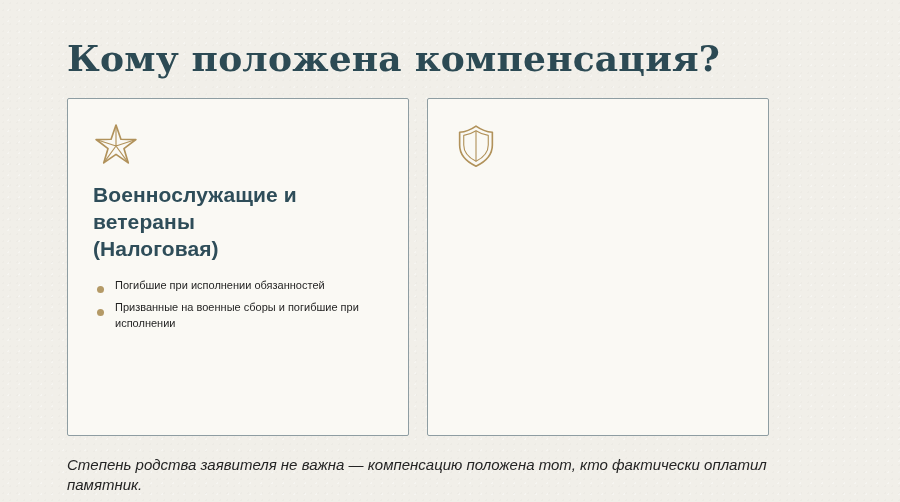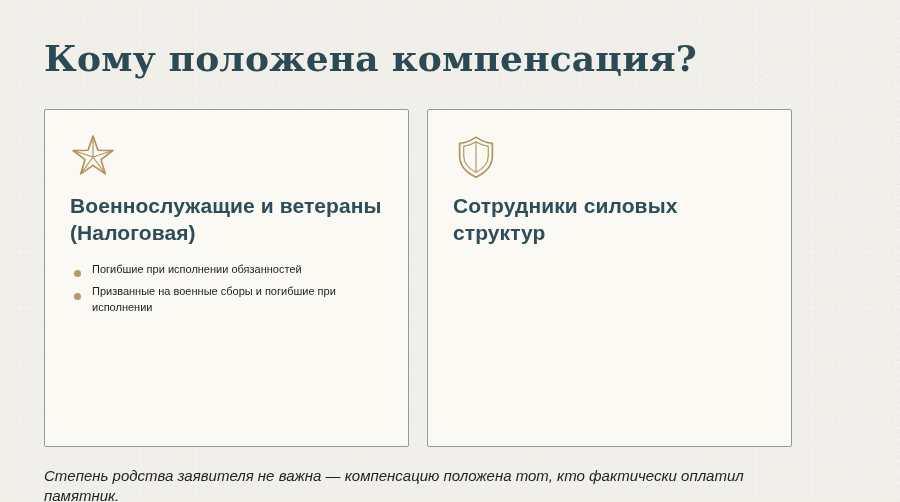--- a/index.html
+++ b/index.html
@@ -12,21 +12,21 @@
       radial-gradient(rgba(0,0,0,0.015) 1px, transparent 1px),
       radial-gradient(rgba(255,255,255,0.35) 1px, transparent 1px);
     background-size: 7px 7px, 11px 11px;
     background-position: 0 0, 3px 5px;
     font-family: "Liberation Sans", sans-serif;
     overflow: hidden;
   }
   .slide {
     width: 836px;
     height: 502px;
-    padding: 0 44px;
+    padding: 0 67px;
   }
   .page-title {
     margin: 0;
     padding-top: 36px;
     font-family: "DejaVu Serif", "Liberation Serif", serif;
     font-weight: 700;
     font-size: 36px;
     line-height: 1.25;
     color: #2c4a54;
     letter-spacing: 0.2px;
@@ -37,21 +37,20 @@
     margin-top: 17px;
   }
   .card {
     flex: 1 1 0;
     height: 338px;
     background: #faf9f4;
     border: 1.5px solid #8e9da2;
     border-radius: 2px;
     padding: 24px 26px 24px 25px;
     overflow: hidden;
-    margin-top: 11px;
   }
   .card-icon { display: block; width: 46px; height: 46px; color: #b1925a; }
   .card-icon svg { width: 46px; height: 46px; display: block; }
   .card-heading {
     margin: 13px 0 0 0;
     font-size: 21px;
     font-weight: 700;
     line-height: 1.28;
     color: #2e4d59;
     letter-spacing: 0.1px;
@@ -115,23 +114,19 @@
     </div>
 
     <div class="card">
       <span class="card-icon">
         <svg viewBox="0 0 44 45" fill="none" stroke="currentColor" stroke-width="1.6" stroke-linejoin="round">
           <path d="M22 3 C17 6.5 11 8.6 6 9.1 L6 21.5 C6 31.5 13 38 22 42.2 C31 38 38 31.5 38 21.5 L38 9.1 C33 8.6 27 6.5 22 3 Z"></path>
           <path d="M22 7.6 C18.3 10 14 11.6 10 12.1 L10 21.5 C10 29 15 33.9 22 37.5 C29 33.9 34 29 34 21.5 L34 12.1 C30 11.6 25.7 10 22 7.6 Z" stroke-width="1.1"></path>
           <path d="M22 7.6 L22 37.5" stroke-width="1.1"></path>
         </svg>
       </span>
-      <h2 class="card-heading">
-        <span class="hline">Сотрудники силовых</span>
-        <span class="hline">структур</span>
-      </h2>
     </div>
 
   </div>
 
   <p class="footnote">Степень родства заявителя не важна — компенсацию положена тот, кто фактически оплатил памятник.</p>
 
 </div>
 
 </body></html>

